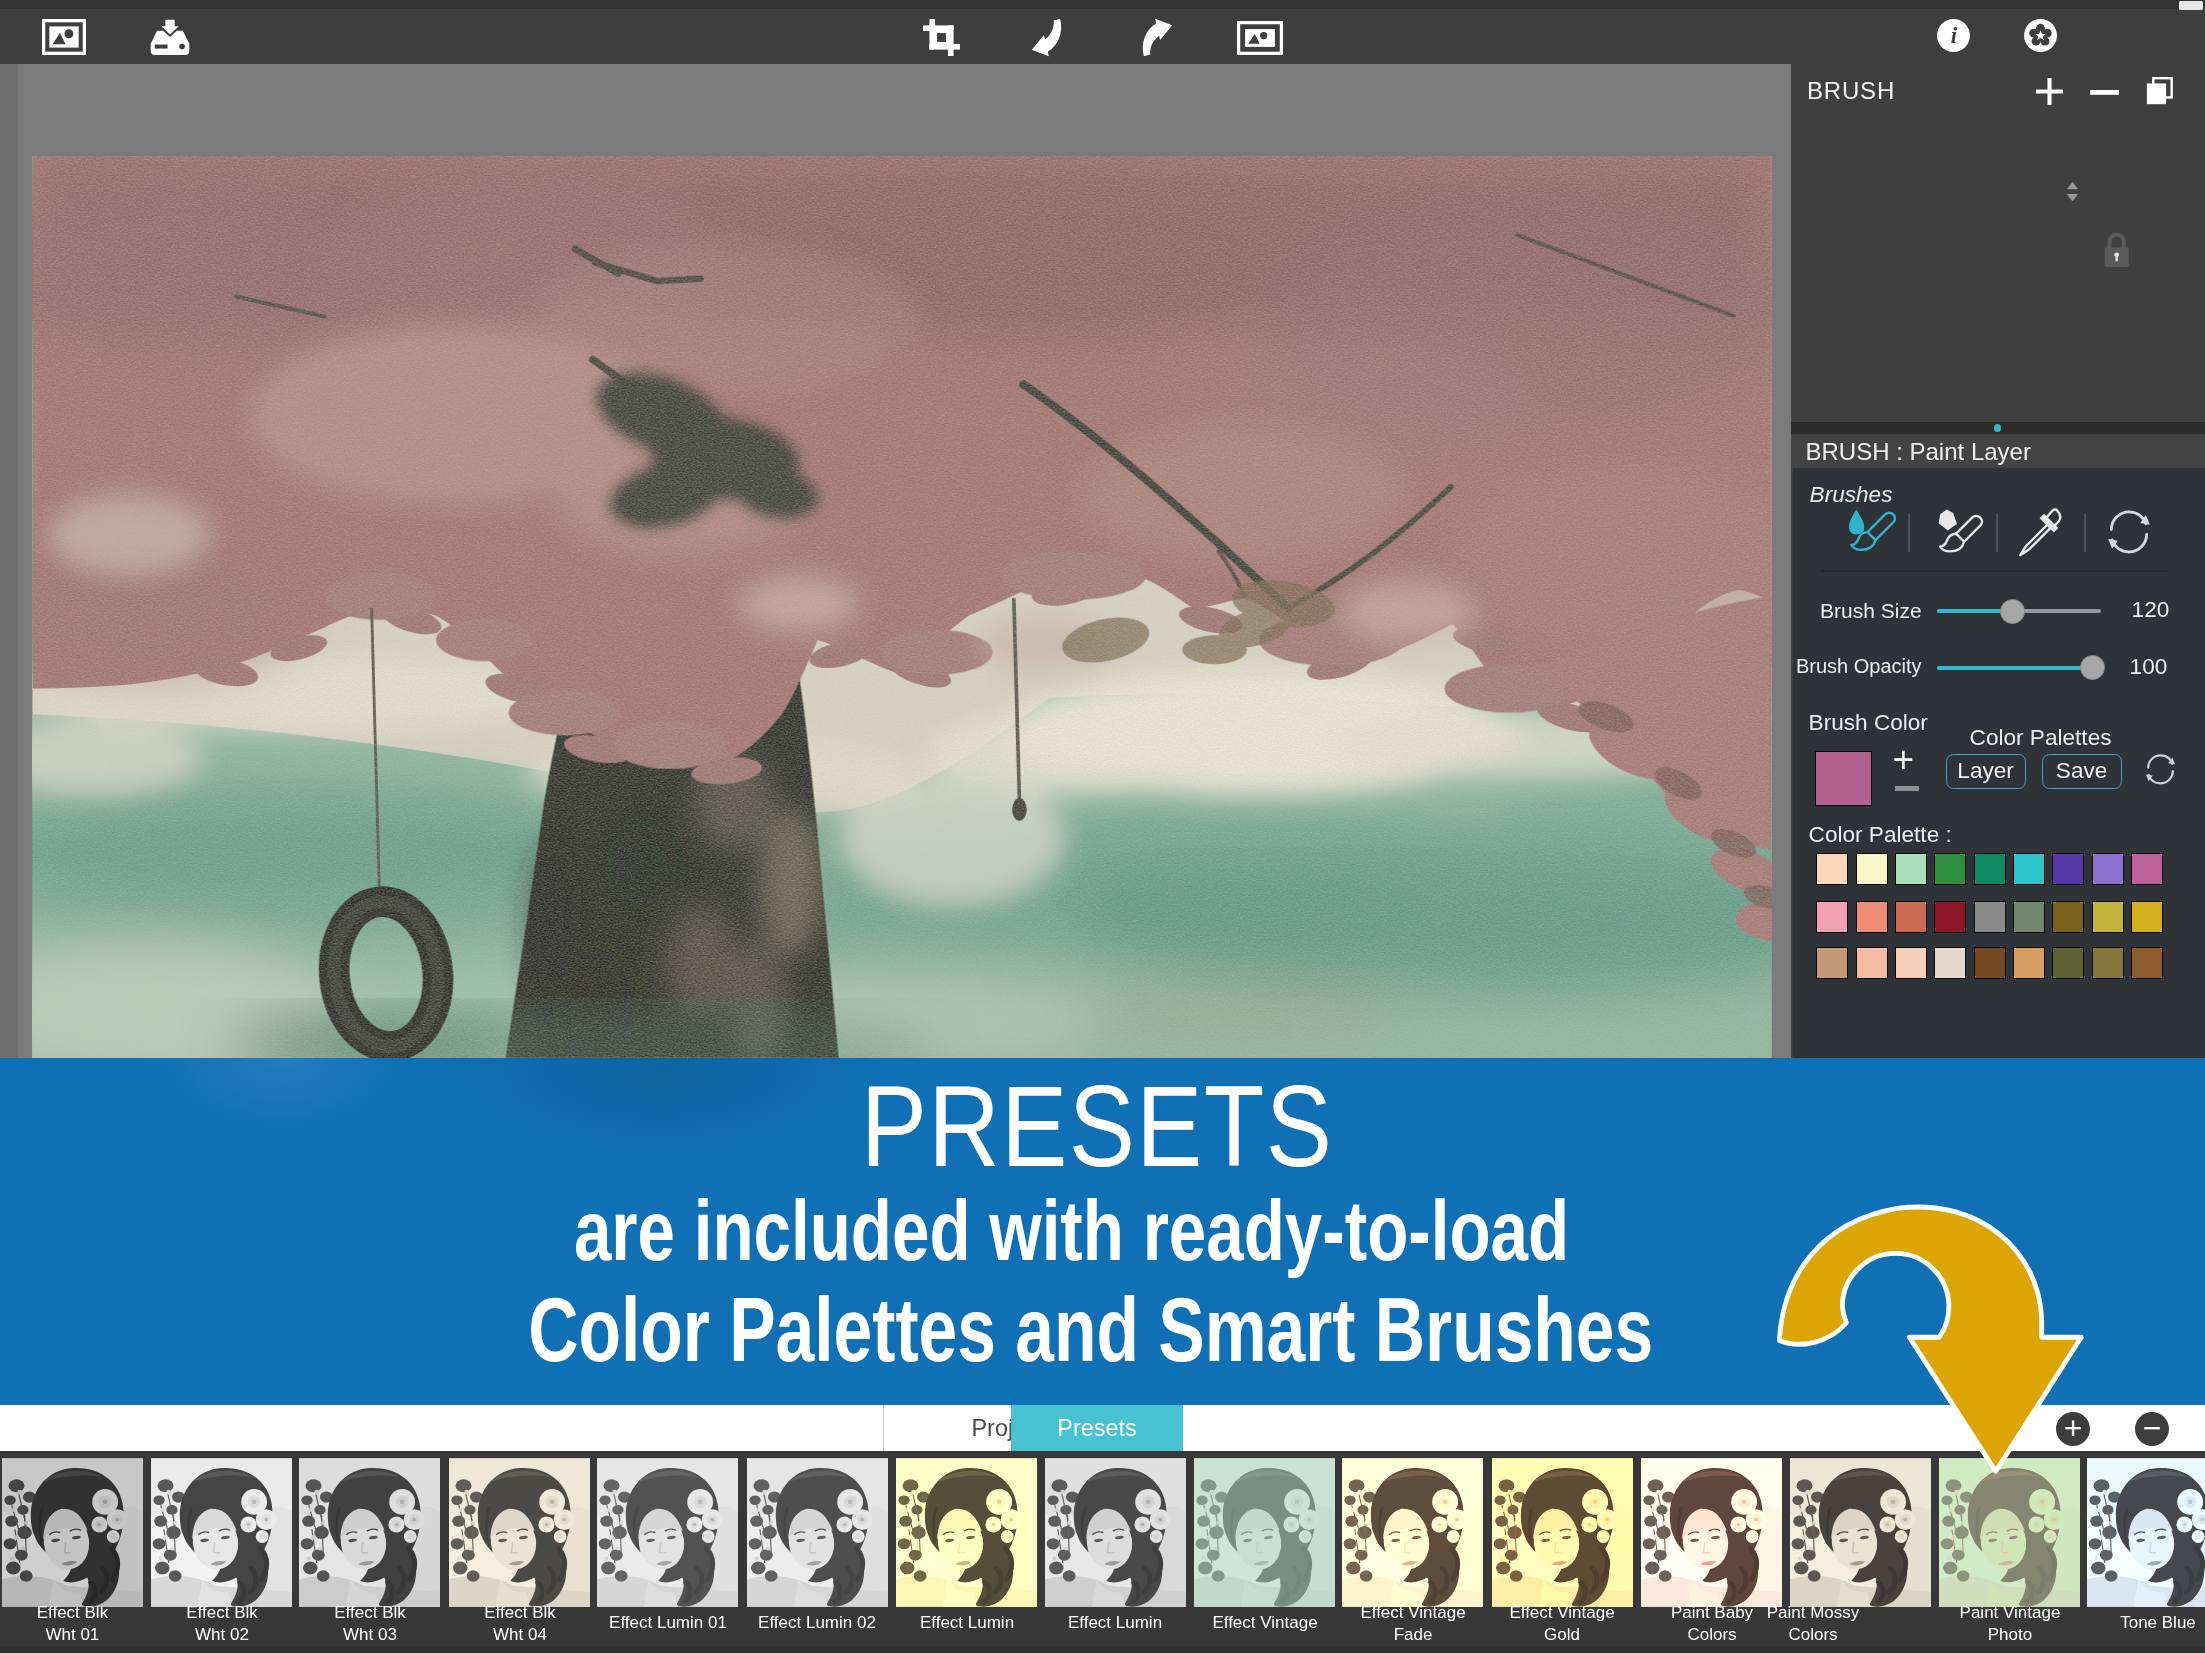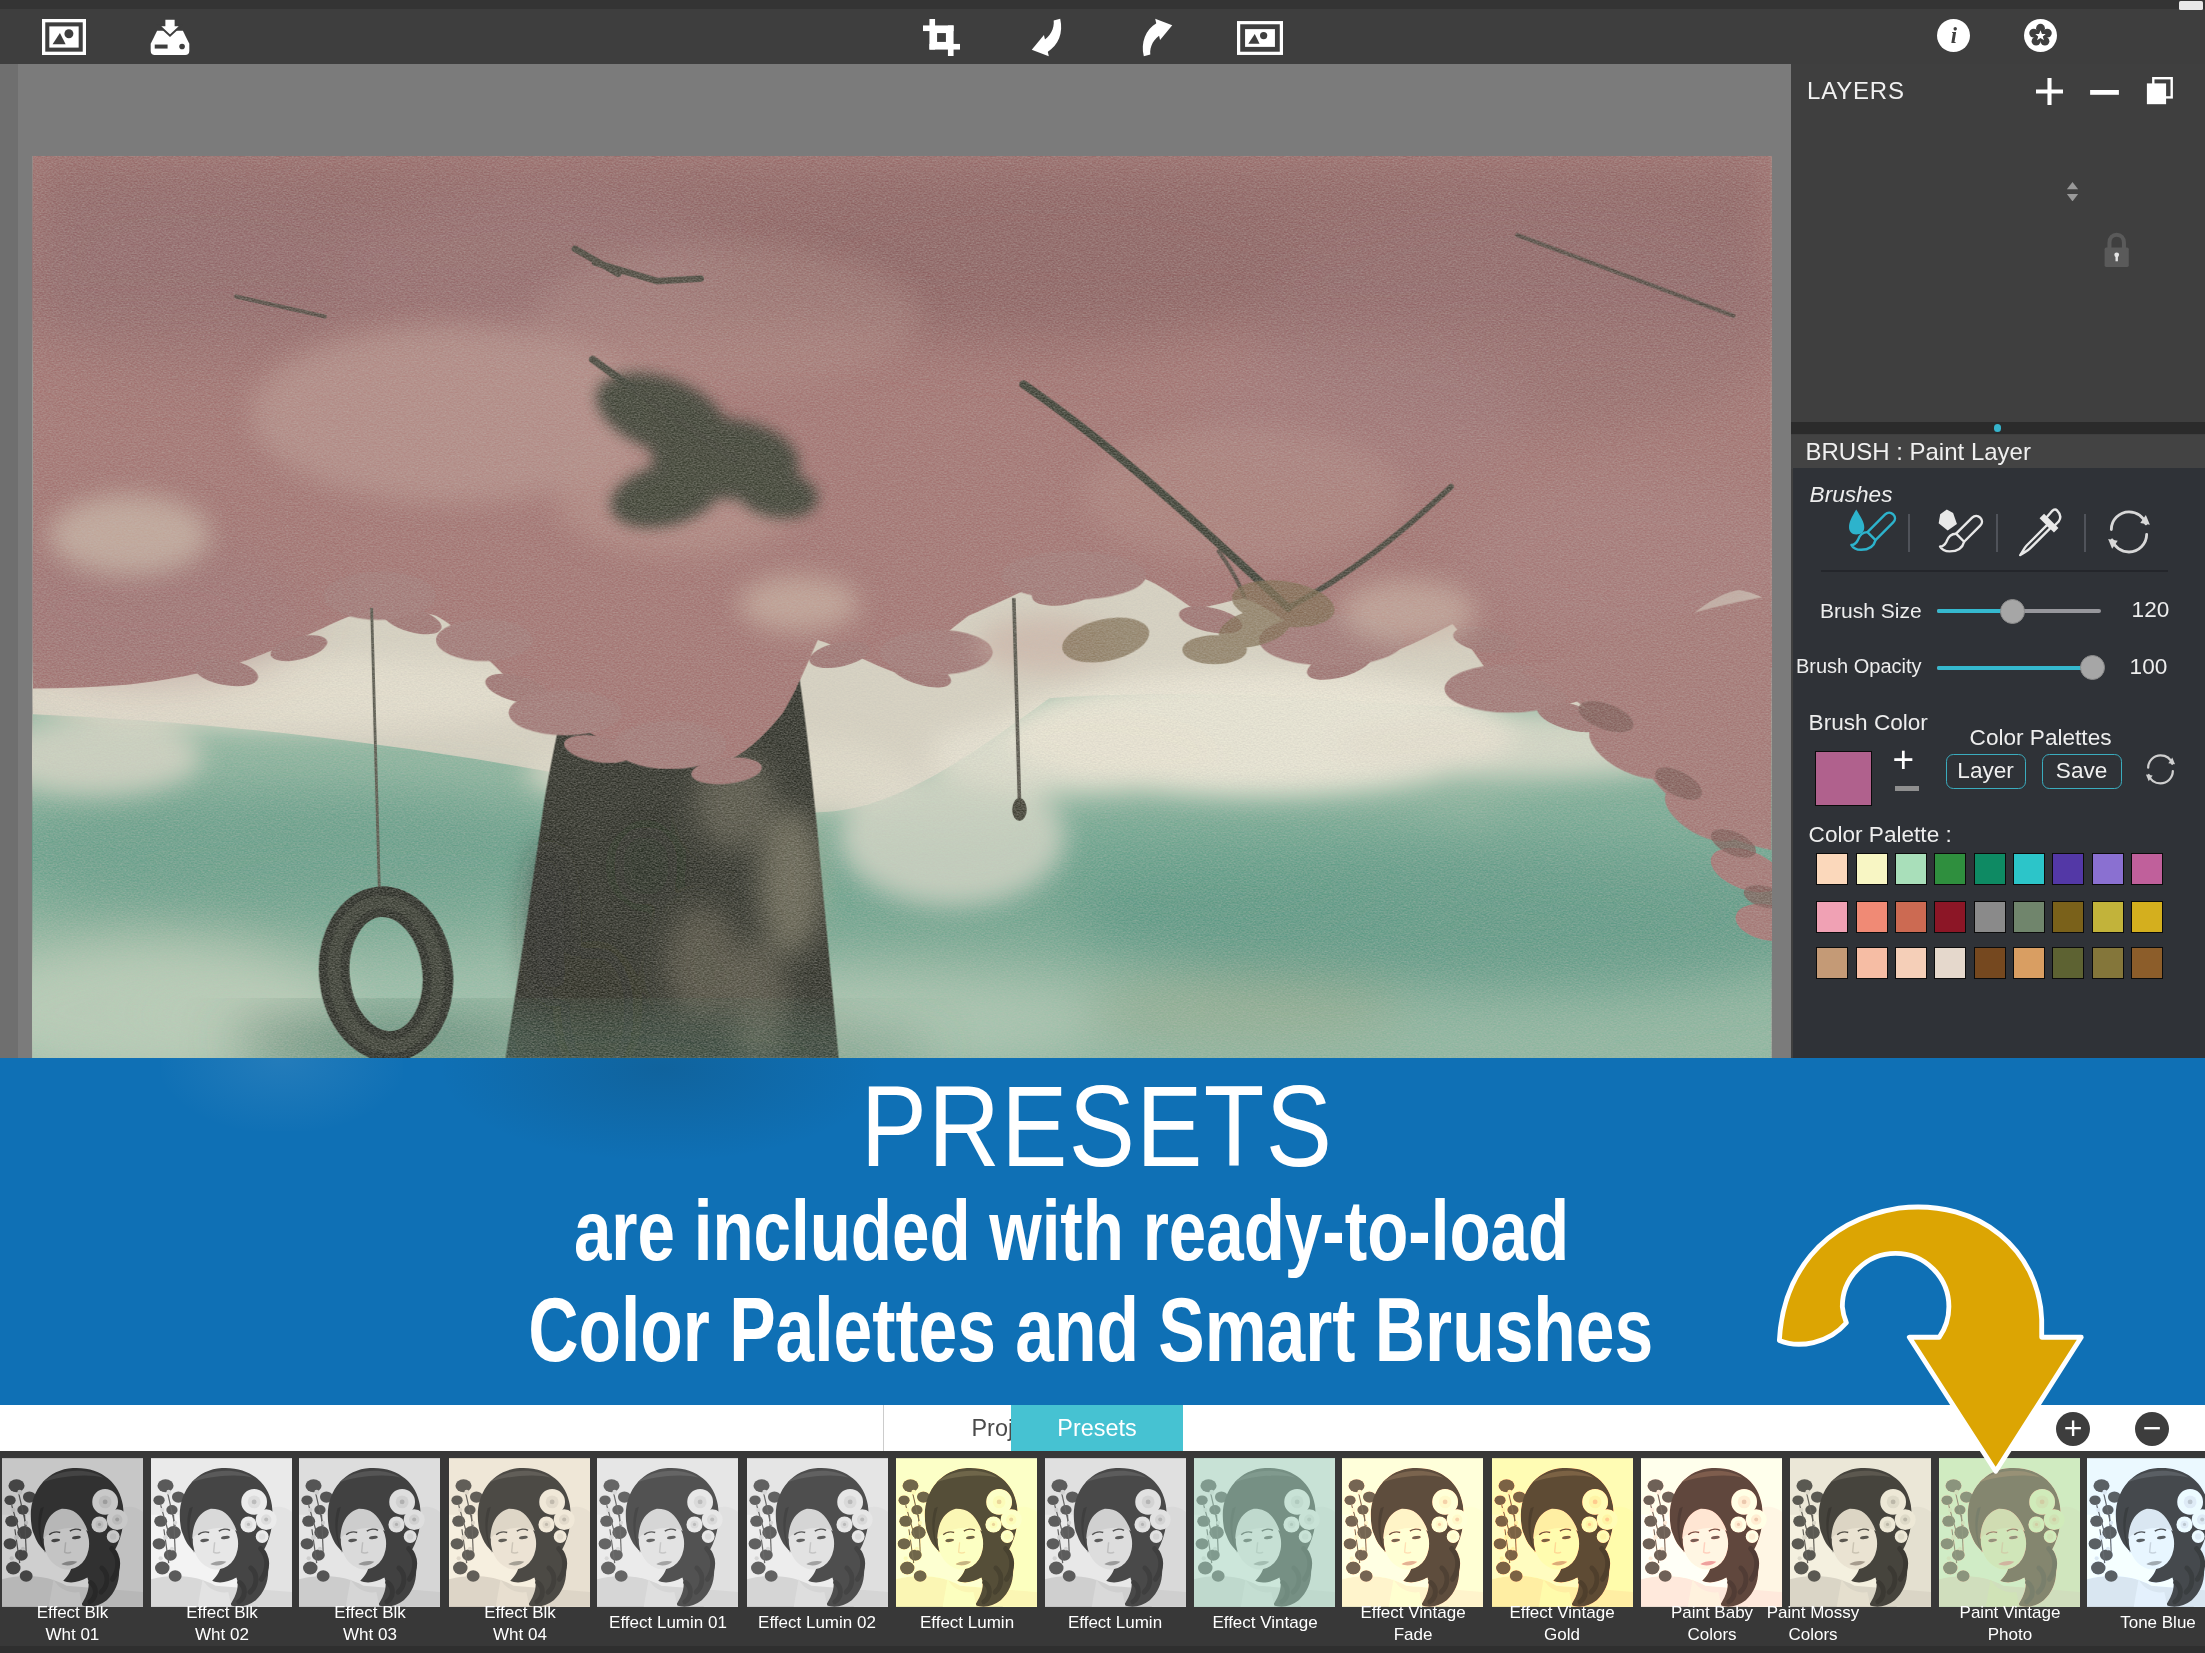--- a/index.html
+++ b/index.html
@@ -274,21 +274,21 @@
     <circle cx="26" cy="27.5" r="5.5"></circle>
     <circle cx="15" cy="27.5" r="5.5"></circle>
     <circle cx="12" cy="17.5" r="5.5"></circle>
     <circle cx="20.5" cy="20.5" r="7"></circle>
   </g>
   <path d="M20.5,14 L22.3,18.6 L27,18.6 L23.3,21.6 L24.8,26.3 L20.5,23.5 L16.2,26.3 L17.7,21.6 L14,18.6 L18.7,18.6 Z" fill="#fff"></path>
 </svg>
 </div>
   <div class="abs" id="rpanel">
     <div id="layhead">
-        <span class="t">LAYERS</span>
+        <span class="t">BRUSH</span>
       </div>
     <div id="darkzone"></div>
     <div id="dstrip">
         <i></i>
       </div>
     <div id="brushhead">
         <span>BRUSH : Paint Layer</span>
       </div>
     <div id="bpanel">
       <div class="lbl" style="left:17px;top:13.7px;font-style:italic;">Brushes</div>

